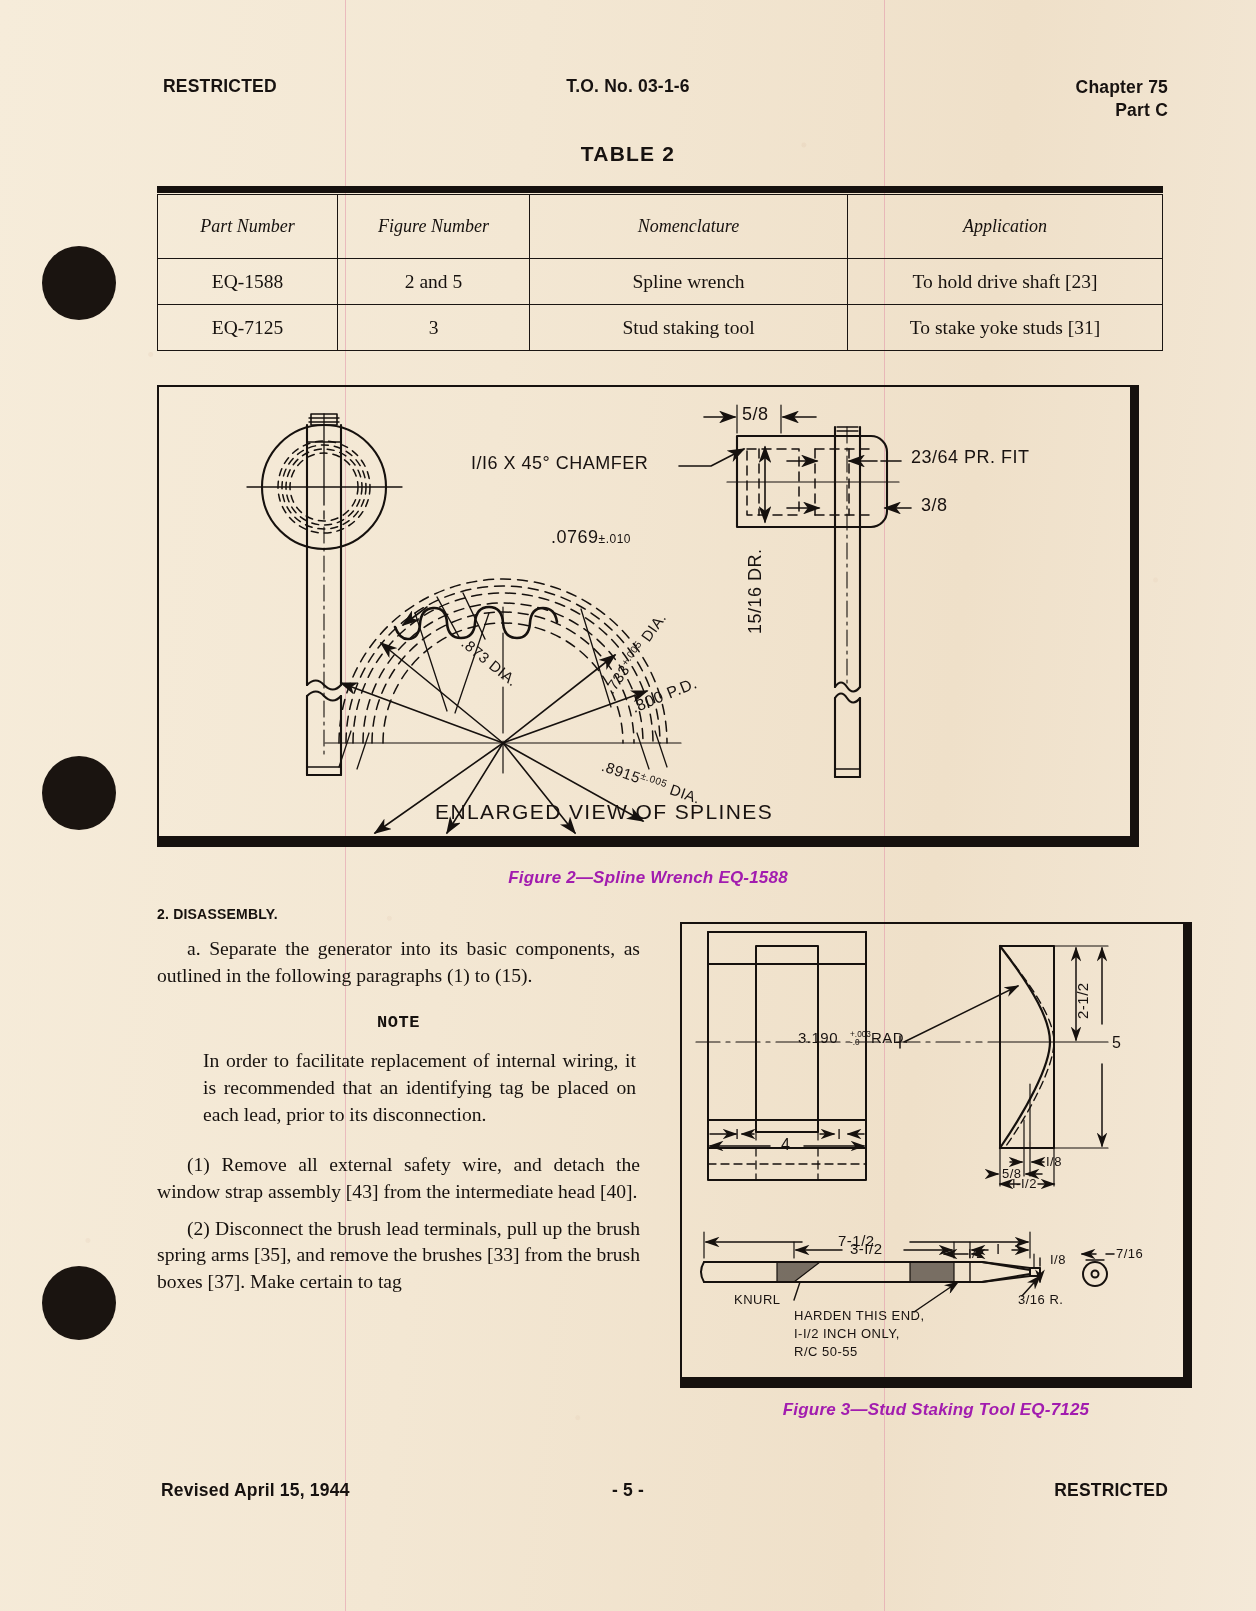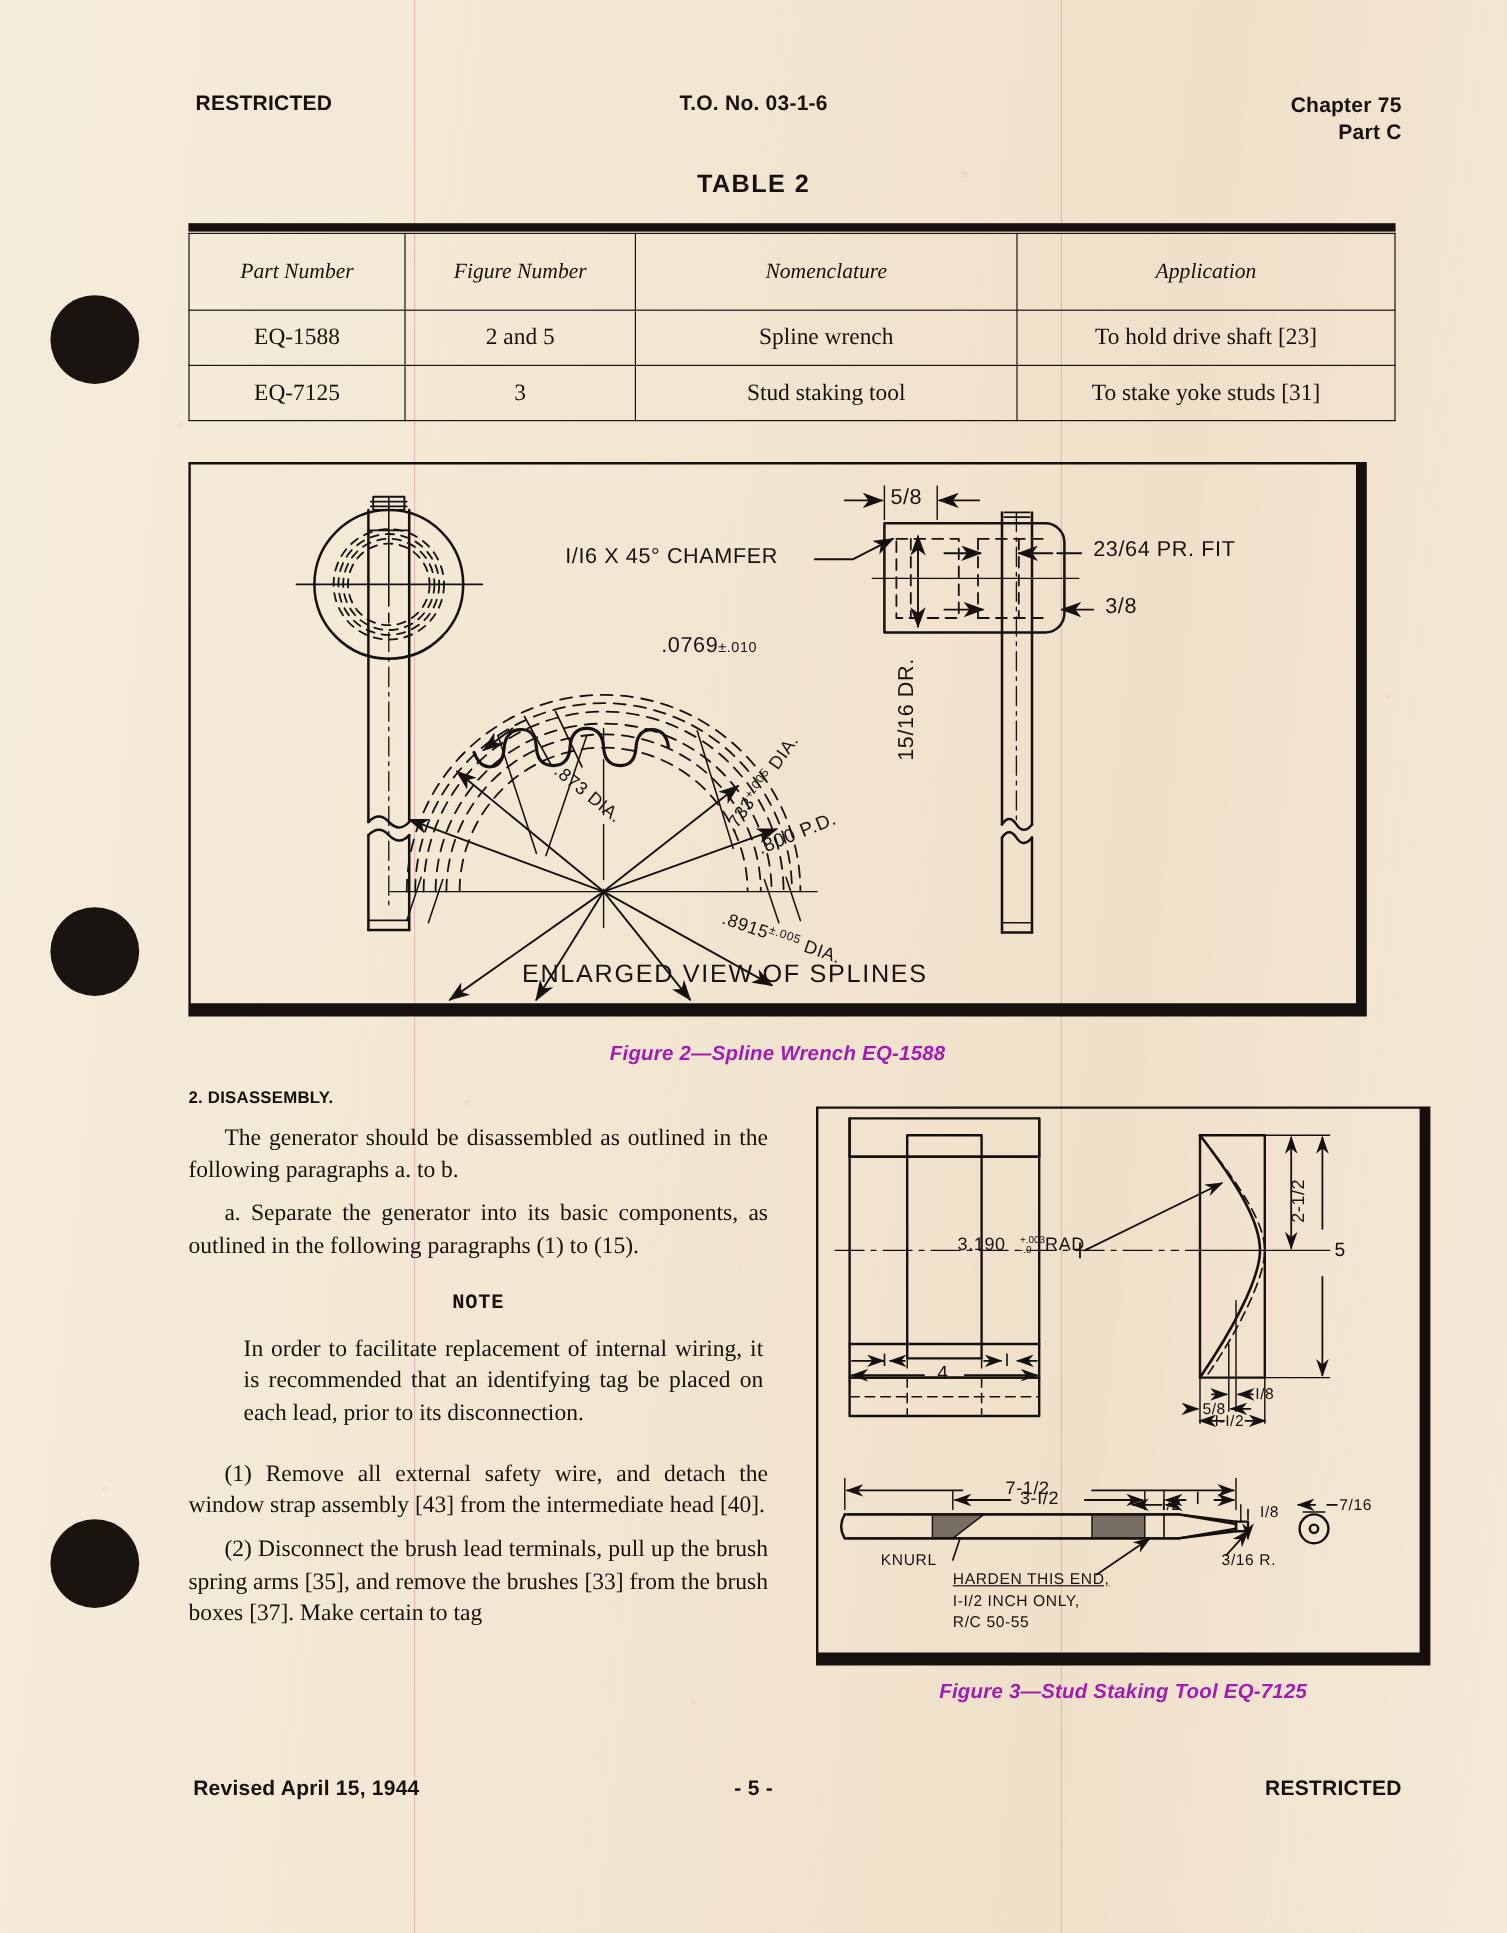--- a/index.html
+++ b/index.html
@@ -351,21 +351,20 @@
       <span>DIA.</span>
     </span>
 
     <span class="dt" style="left:276px; top:413px; font-size:21px; letter-spacing:1.4px;">ENLARGED VIEW OF SPLINES</span>
   </div>
 
   <div class="fig-cap" id="cap2">Figure 2—Spline Wrench EQ-1588</div>
 
   <div class="bodycol">
     <p class="sec-head">2.  DISASSEMBLY.</p>
-    <p class="ind">The generator should be disassembled as outlined in the following paragraphs a. to b.</p>
     <p class="ind" style="margin-top:10px !important">a. Separate the generator into its basic components, as outlined in the following paragraphs (1) to (15).</p>
     <p class="note-label">NOTE</p>
     <p class="note-body">In order to facilitate replacement of internal wiring, it is recommended that an identifying tag be placed on each lead, prior to its disconnection.</p>
     <div class="gap"></div>
     <p class="ind">(1)  Remove all external safety wire, and detach the window strap assembly [43] from the intermediate head [40].</p>
     <p class="ind" style="margin-top:10px !important">(2)  Disconnect the brush lead terminals, pull up the brush spring arms [35], and remove the brushes [33] from the brush boxes [37].  Make certain to tag</p>
   </div>
 
   <div class="fig-frame" id="fig3">
     <svg width="501" height="453" viewBox="0 0 501 453">
@@ -493,21 +492,21 @@
     <span class="dt s13" style="left:330px; top:252px;">I-I/2</span>
 
     <span class="dt s15" style="left:156px; top:308px;">7-1/2</span>
     <span class="dt s15" style="left:168px; top:316px;">3-I/2</span>
     <span class="dt s15" style="left:314px; top:316px;">I</span>
     <span class="dt s13" style="left:286px; top:322px;">I/2</span>
     <span class="dt s13" style="left:368px; top:328px;">I/8</span>
     <span class="dt s13" style="left:434px; top:322px;">7/16</span>
     <span class="dt s13" style="left:336px; top:368px;text-align:right;">3/16 R.</span>
     <span class="dt s13" style="left:52px; top:368px;">KNURL</span>
-    <span class="dt s13" style="left:112px; top:384px;text-decoration:underline;">HARDEN THIS END,</span>
+    <span class="dt s13" style="left:112px; top:384px;">HARDEN THIS END,</span>
     <span class="dt s13" style="left:112px; top:402px;">I-I/2 INCH ONLY,</span>
     <span class="dt s13" style="left:112px; top:420px;">R/C 50-55</span>
   </div>
 
   <div class="fig-cap" id="cap3">Figure 3—Stud Staking Tool EQ-7125</div>
 
   <div class="ftr">
     <div class="ftr-left sans-bold">Revised April 15, 1944</div>
     <div class="ftr-mid sans-bold">- 5 -</div>
     <div class="ftr-right sans-bold">RESTRICTED</div>

